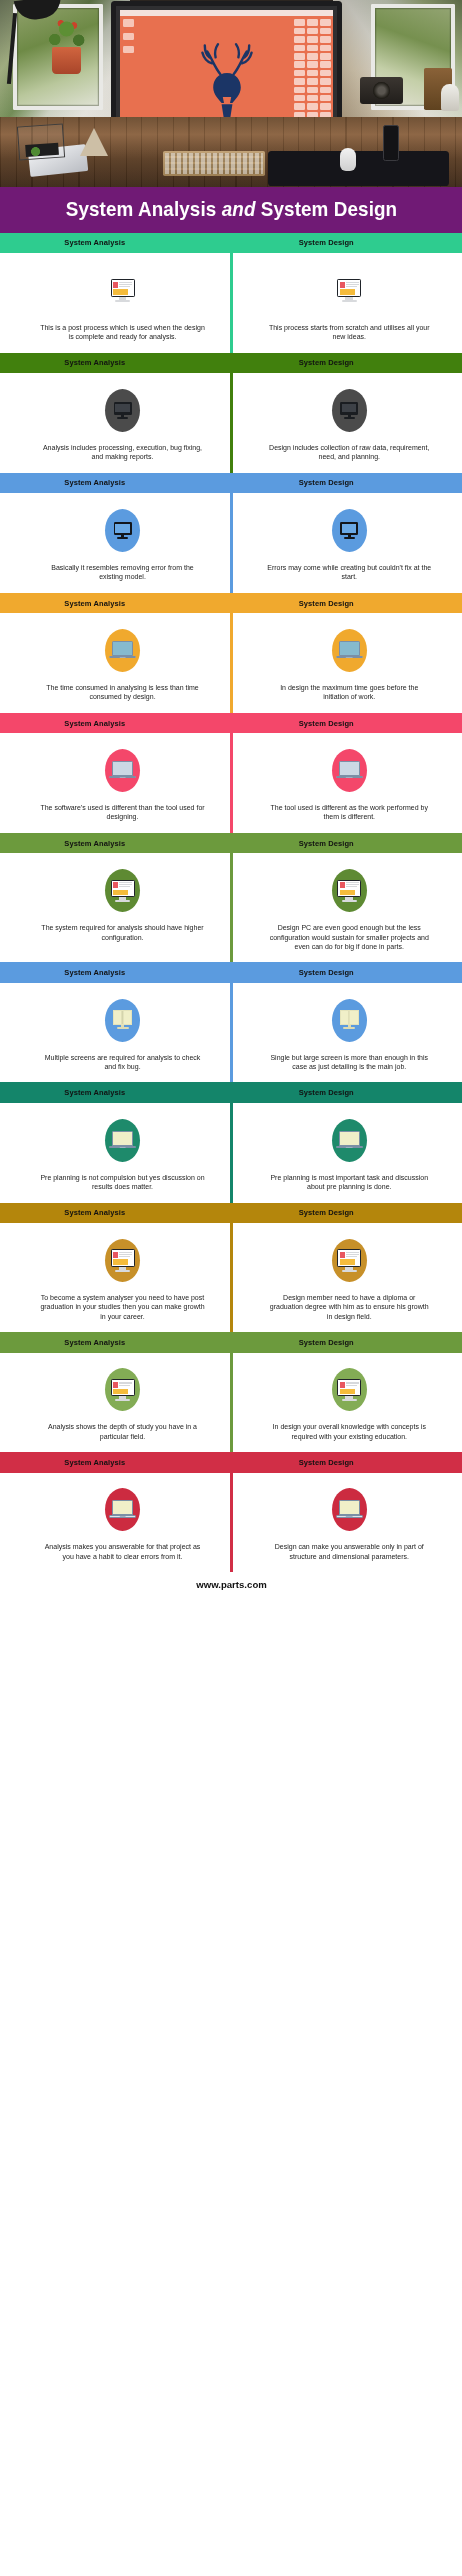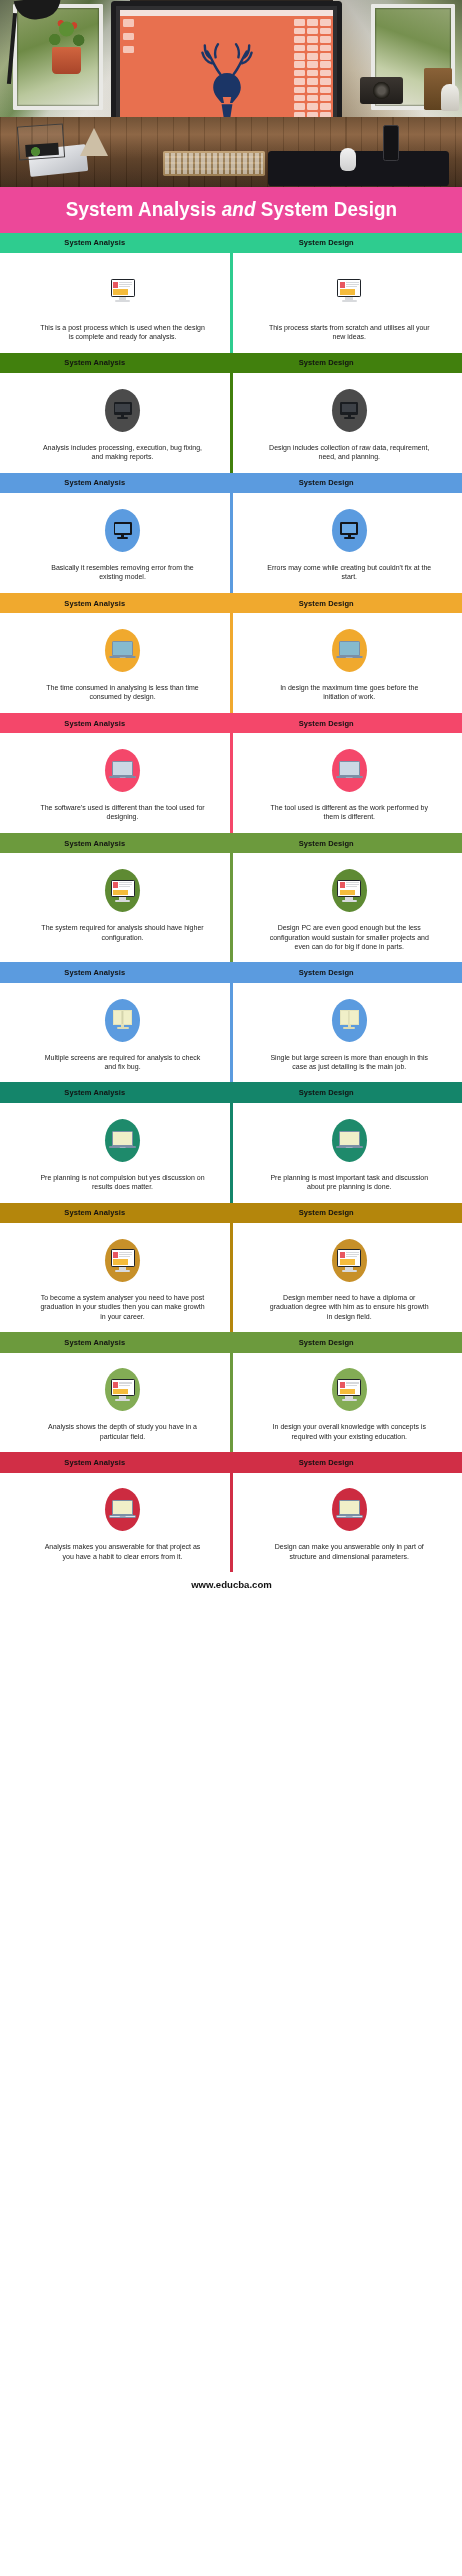--- a/index.html
+++ b/index.html
@@ -168,21 +168,21 @@
     background: linear-gradient(180deg,#b9b9bb,#8f8f92);
   }
   .hero .imac .foot {
     width: 90px; height: 12px; margin: 0 auto;
     background: linear-gradient(180deg,#dcdcde,#a9a9ad);
     border-radius: 1.8px 1.8px 6px 6px;
   }
 
   
   .title-bar {
-    width: 463px; background: #ec4899;
+    width: 463px; background: #701a75;
     padding: 9.6px 0 12px;
     text-align: center;
   }
   .title-bar .title {
     color: #ffffff;
     font-size: 20.5px;
     font-weight: bold;
     letter-spacing: 0.1px;
     font-family: "Liberation Sans Narrow", "Liberation Sans", sans-serif;
     transform: scaleX(.92);
@@ -741,17 +741,17 @@
               <div class="lid" style="background:#F0EFC8"></div>
               <div class="deck"></div>
             </div>
           </div>
           <div class="desc">Design can make you answerable only in part of structure and dimensional parameters.</div>
         </div>
       </div>
     </div>
 
   <div class="footer">
-    <div class="url">www.educba.com</div>
+    <div class="url">www.parts.com</div>
   </div>
 
 </div>
 
 
 </body></html>

